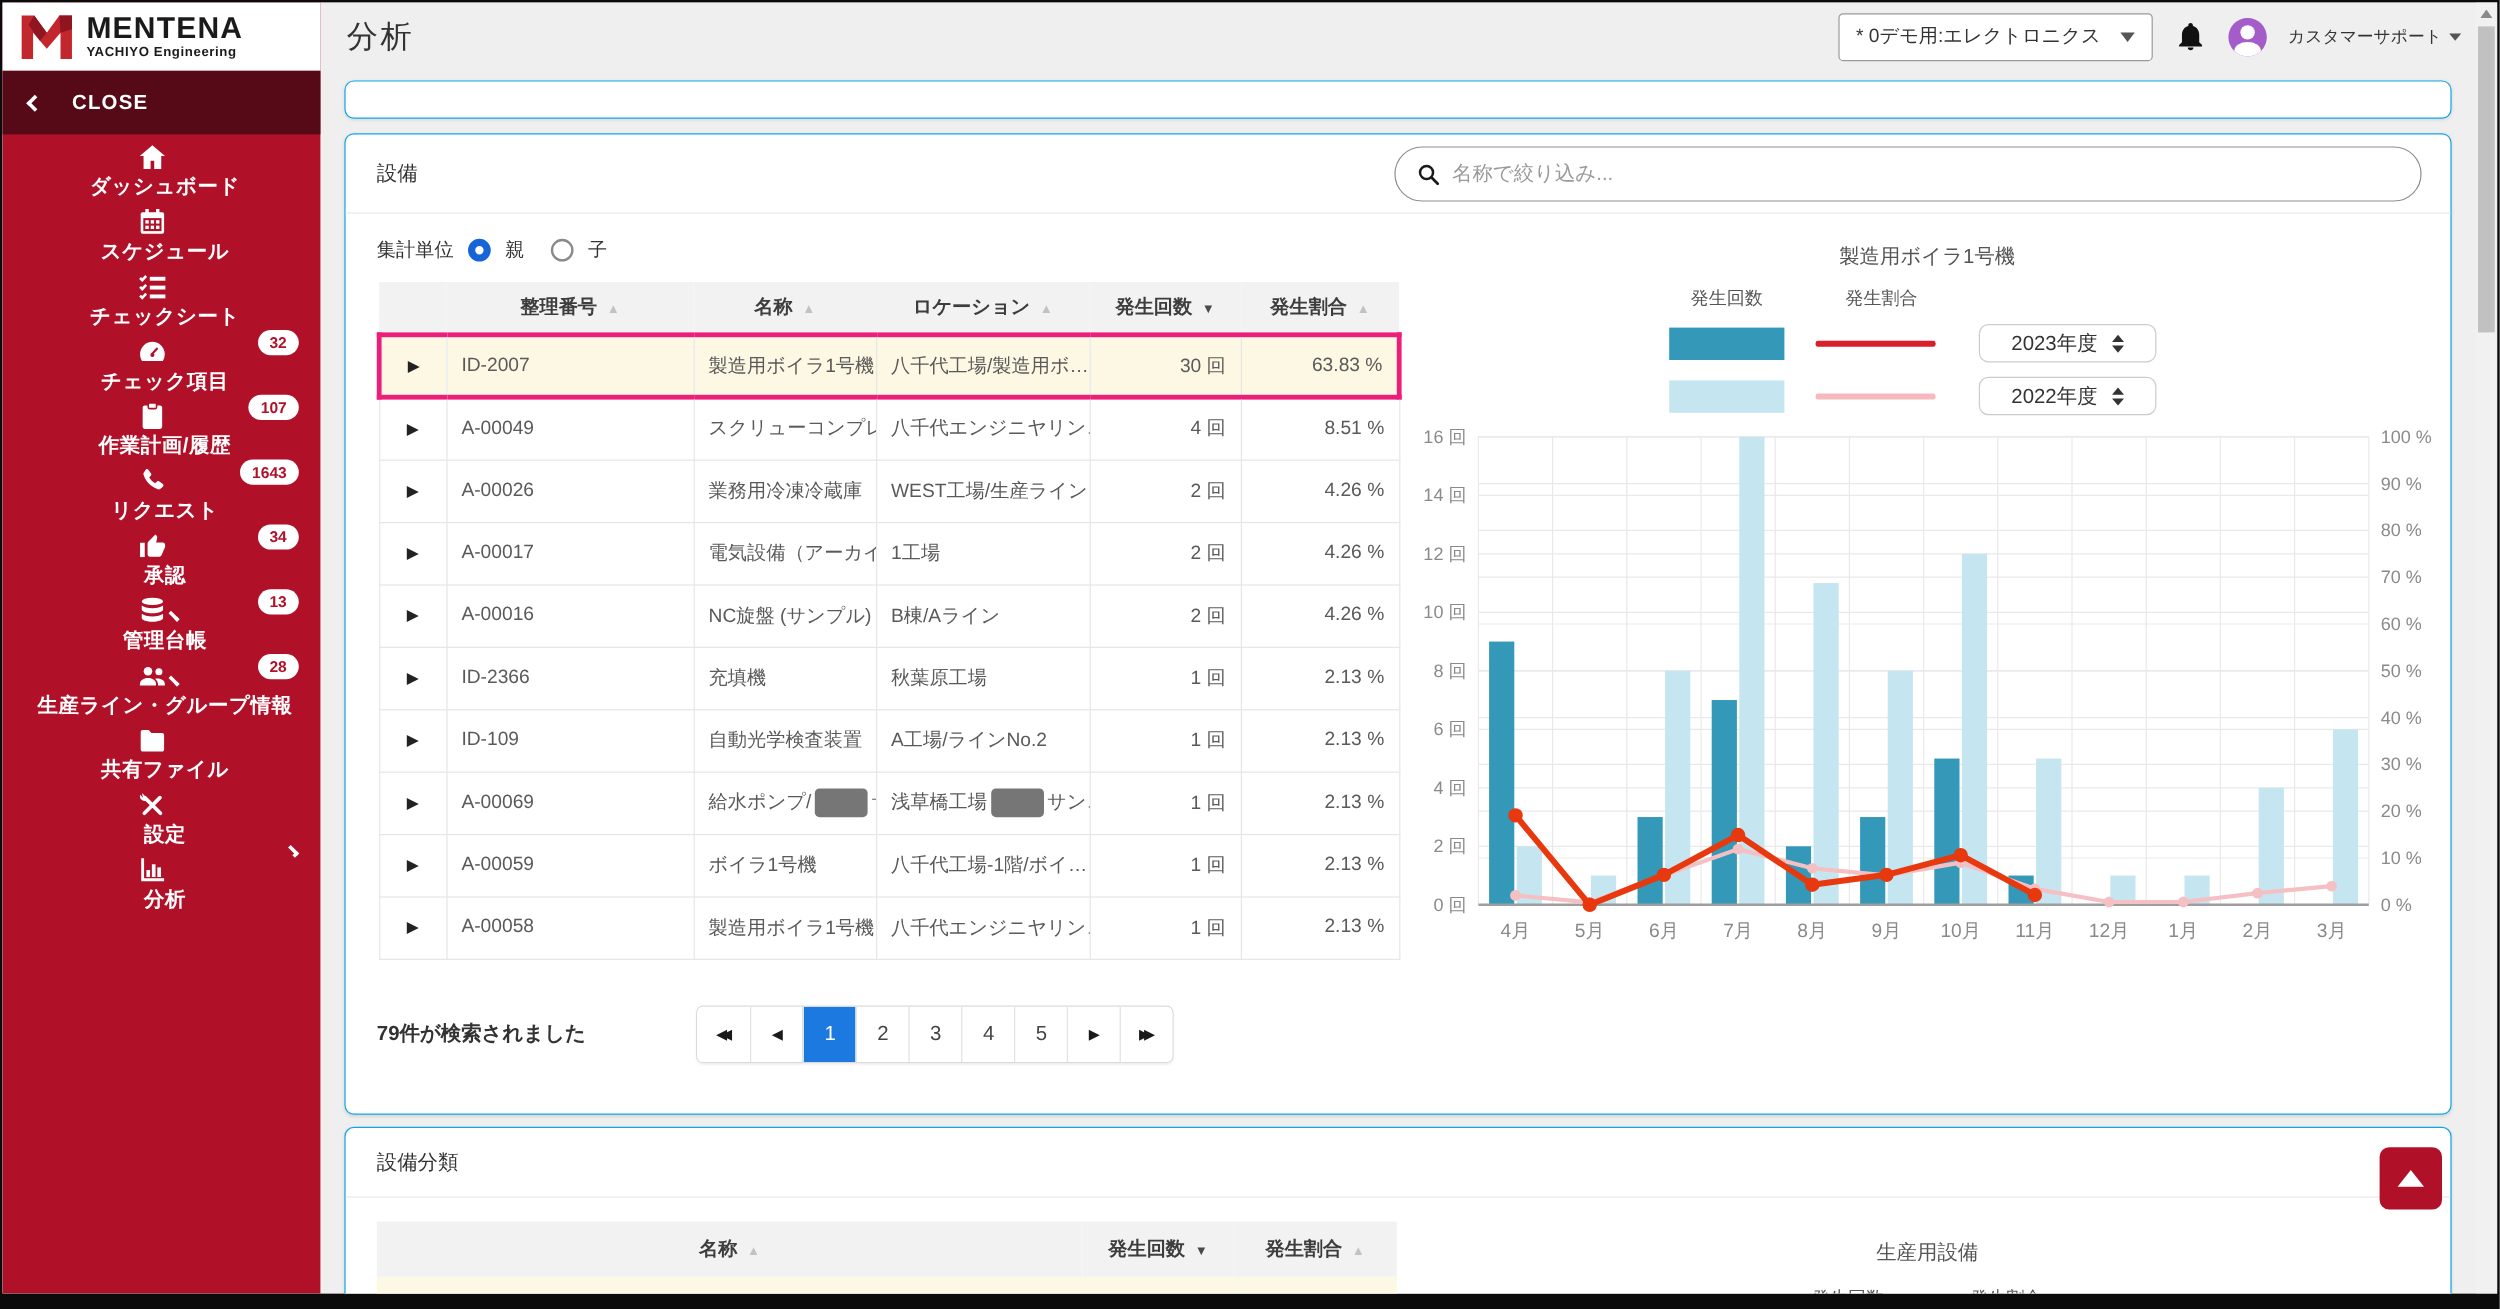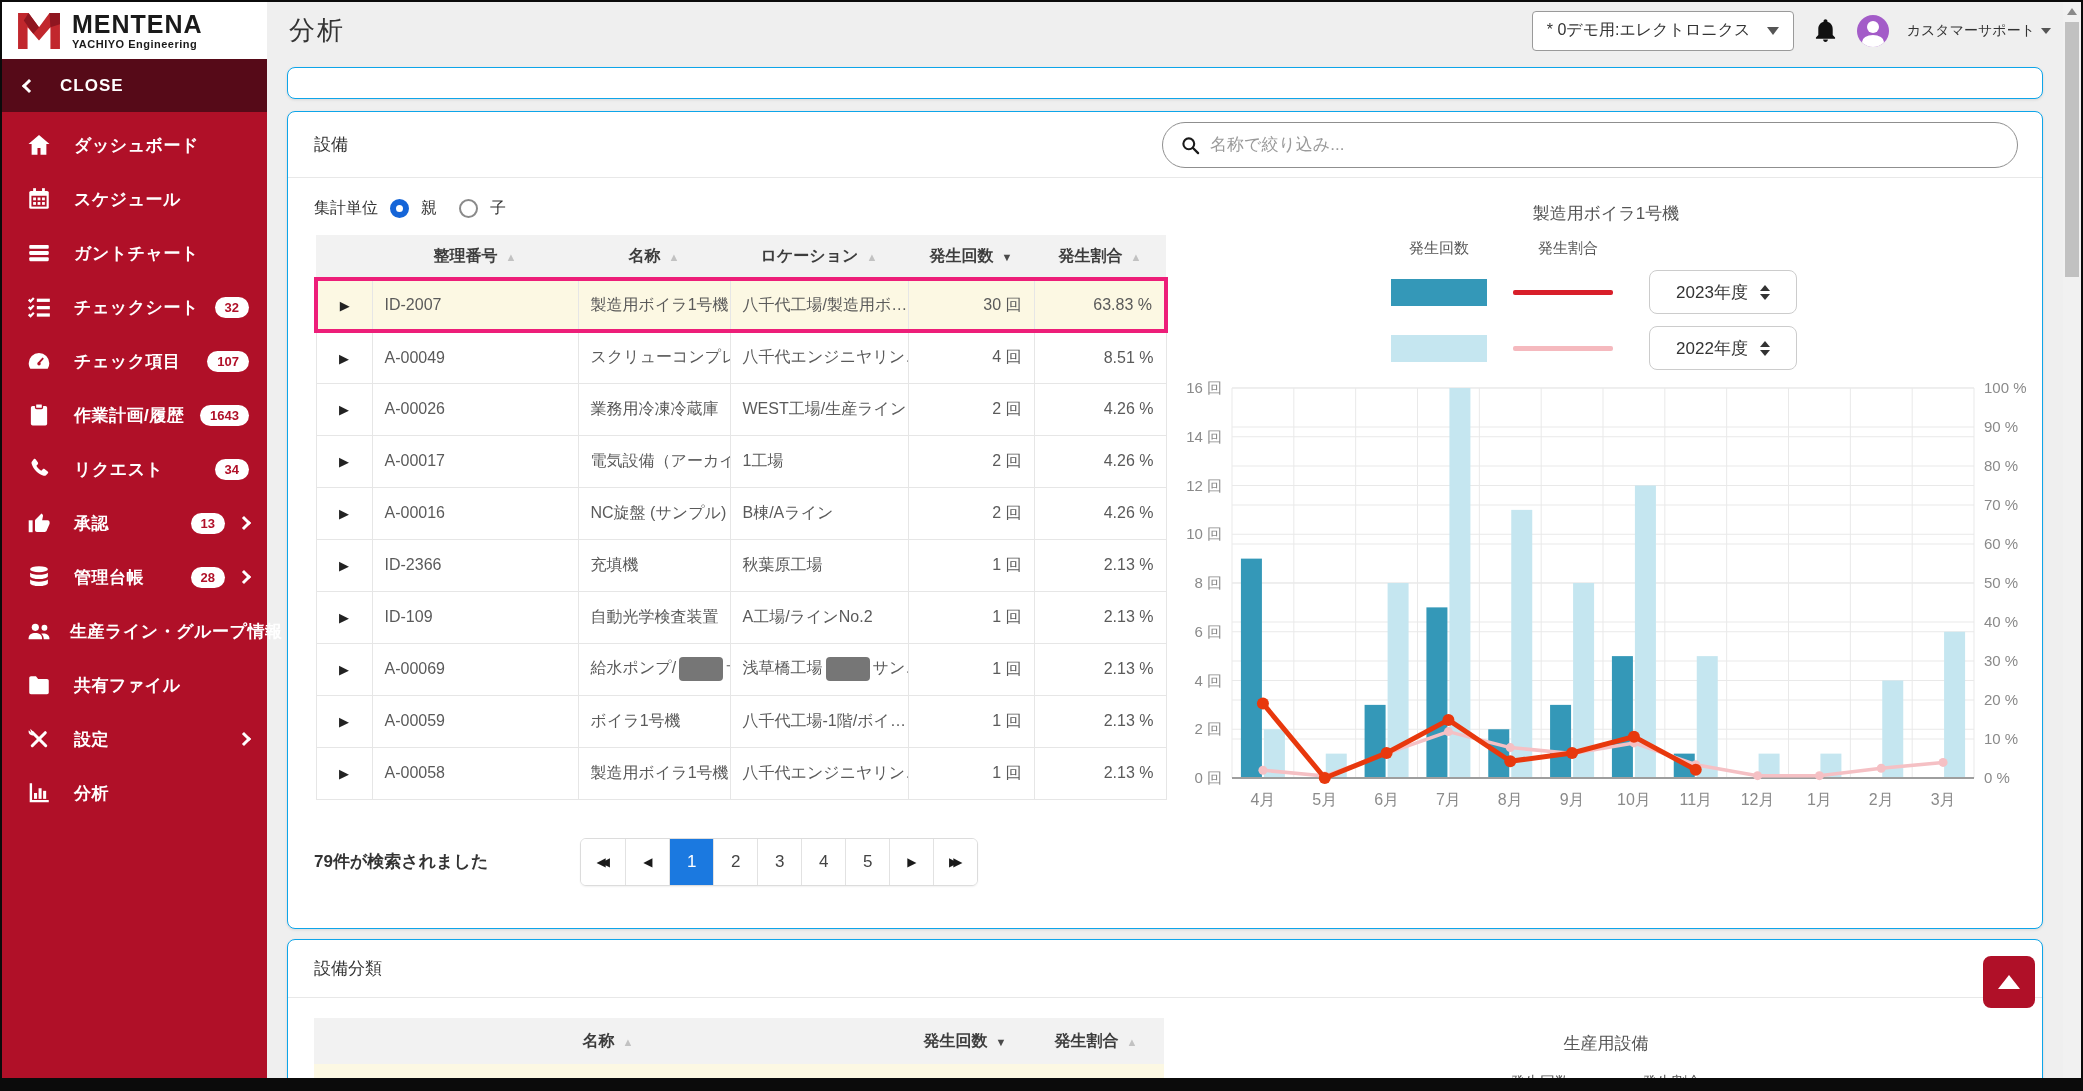--- a/index.html
+++ b/index.html
@@ -11,21 +11,21 @@
   .sidebar { width:265px; min-width:265px; background:#b01028; position:relative; z-index:5; }
   .logo-area { height:57px; background:#fff; display:flex; align-items:center; padding-left:14px; gap:10px; }
   .logo-text .brand { font-size:25px; font-weight:bold; color:#1a1a1a; letter-spacing:1px; line-height:1; }
   .logo-text .brand-sub { font-size:11px; font-weight:bold; color:#1a1a1a; letter-spacing:.5px; margin-top:1px; }
   .close-bar { height:53px; background:#560a18; color:#fff; display:flex; align-items:center;
                padding-left:22px; gap:26px; font-size:17px; font-weight:bold; letter-spacing:1px; cursor:pointer; }
   .chev { display:inline-block; width:10px; height:10px; border-left:3px solid #fff; border-bottom:3px solid #fff; }
   .chev.left { transform:rotate(45deg); }
   .chev.right { transform:rotate(225deg); }
   #side-nav { padding-top:6px; }
-  .side-item { height:54px; display:flex; align-items:center; padding:0 18px 0 24px; color:#fff; cursor:pointer; }
+  .side-item { height:54px; display:flex; align-items:center; padding:0 18px 0 24px; color:#fff; cursor:pointer;flex-direction:column; }
   .side-item .s-icon { width:30px; height:26px; margin-right:18px; display:flex; align-items:center; }
   .side-item .s-icon svg { width:26px; height:26px; }
   .side-item .s-label { font-size:17px; font-weight:bold; letter-spacing:.5px; white-space:nowrap; }
   .badge { margin-left:auto; background:#fff; color:#b01028; font-size:13px; font-weight:bold;
            border-radius:12px; padding:3px 10px; min-width:34px; text-align:center; }
   .side-item .chev-r { margin-left:14px; }
   .side-item.no-badge .chev-r { margin-left:auto; }
 
   
   .main { flex:1; position:relative; background:#efefef; }
@@ -91,21 +91,21 @@
   .pg-btn.dbl { letter-spacing:-5px; padding-right:5px; }
   .pg-btn.active { background:#1b79e0; color:#fff; }
 
   .right-pane { position:absolute; left:880px; top:0; width:876px; height:100%; padding-top:24px; }
   .chart-title { text-align:center; font-size:17px; color:#555; }
   .legend-grid { width:430px; margin:14px auto 0; display:grid;
                  grid-template-columns:96px 110px 148px; column-gap:26px; row-gap:12px; align-items:center; }
   .lg-head { font-size:15px; color:#555; text-align:center; }
   .lg-swatch { width:96px; height:27px; }
   .lg-line { width:100px; height:5px; border-radius:2px; }
-  .year-select { height:44px; border:1px solid #ccc; border-radius:8px; background:#fff; display:flex;
+  .year-select { height:32px; border:1px solid #ccc; border-radius:8px; background:#fff; display:flex;
                  align-items:center; justify-content:center; gap:12px; font-size:17px; color:#333; cursor:pointer; }
   .spinner { display:flex; flex-direction:column; gap:3px; }
   .spinner .up { width:0;height:0;border-left:5px solid transparent;border-right:5px solid transparent;border-bottom:6px solid #333; }
   .spinner .dn { width:0;height:0;border-left:5px solid transparent;border-right:5px solid transparent;border-top:6px solid #333; }
   #main-chart { display:block; margin-top:6px; }
   #main-chart text { font-family:"Liberation Sans","DejaVu Sans",sans-serif; }
 
   .card-category { height:220px; margin-top:10px; position:relative; overflow:hidden; }
   .cat-body { position:relative; height:150px; }
   table.cat { border-collapse:collapse; width:850px; table-layout:fixed; margin:20px 0 0 26px; }
@@ -167,30 +167,20 @@
                 <rect x="6.6" y="10.6" width="2.6" height="2.6"></rect>
                 <rect x="10.7" y="10.6" width="2.6" height="2.6"></rect>
                 <rect x="14.8" y="10.6" width="2.6" height="2.6"></rect>
                 <rect x="6.6" y="14.8" width="2.6" height="2.6"></rect>
                 <rect x="10.7" y="14.8" width="2.6" height="2.6"></rect>
                 <rect x="14.8" y="14.8" width="2.6" height="2.6"></rect>
               </g>
             </svg>
           </span>
           <span class="s-label">スケジュール</span>
-        </div>
-        <div class="side-item no-badge">
-          <span class="s-icon">
-            <svg viewBox="0 0 24 24" fill="#fff">
-              <rect x="3" y="4.5" width="18" height="3.6" rx="1"></rect>
-              <rect x="3" y="10.2" width="18" height="3.6" rx="1"></rect>
-              <rect x="3" y="15.9" width="18" height="3.6" rx="1"></rect>
-            </svg>
-          </span>
-          <span class="s-label">ガントチャート</span>
         </div>
         <div class="side-item">
           <span class="s-icon">
             <svg viewBox="0 0 24 24">
               <g stroke="#fff" stroke-width="2" fill="none">
                 <path d="M2.5 5.2l1.7 1.7 3-3.2"></path>
                 <path d="M2.5 12l1.7 1.7 3-3.2"></path>
                 <path d="M2.5 18.8l1.7 1.7 3-3.2"></path>
               </g>
               <g fill="#fff">

